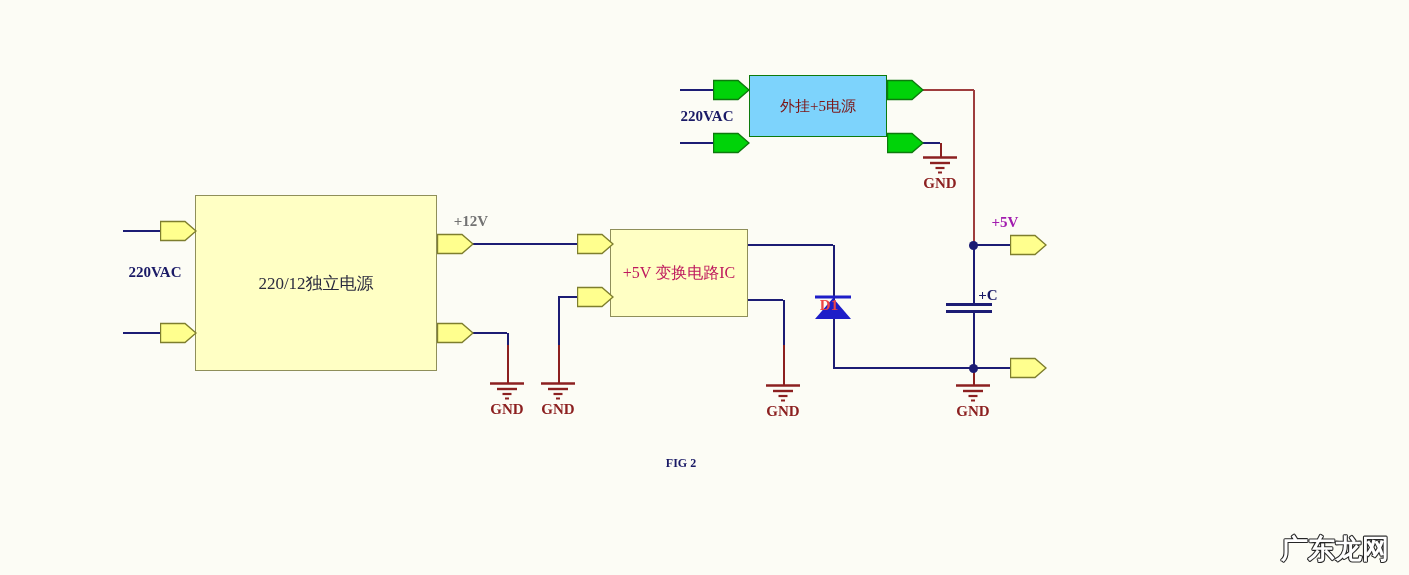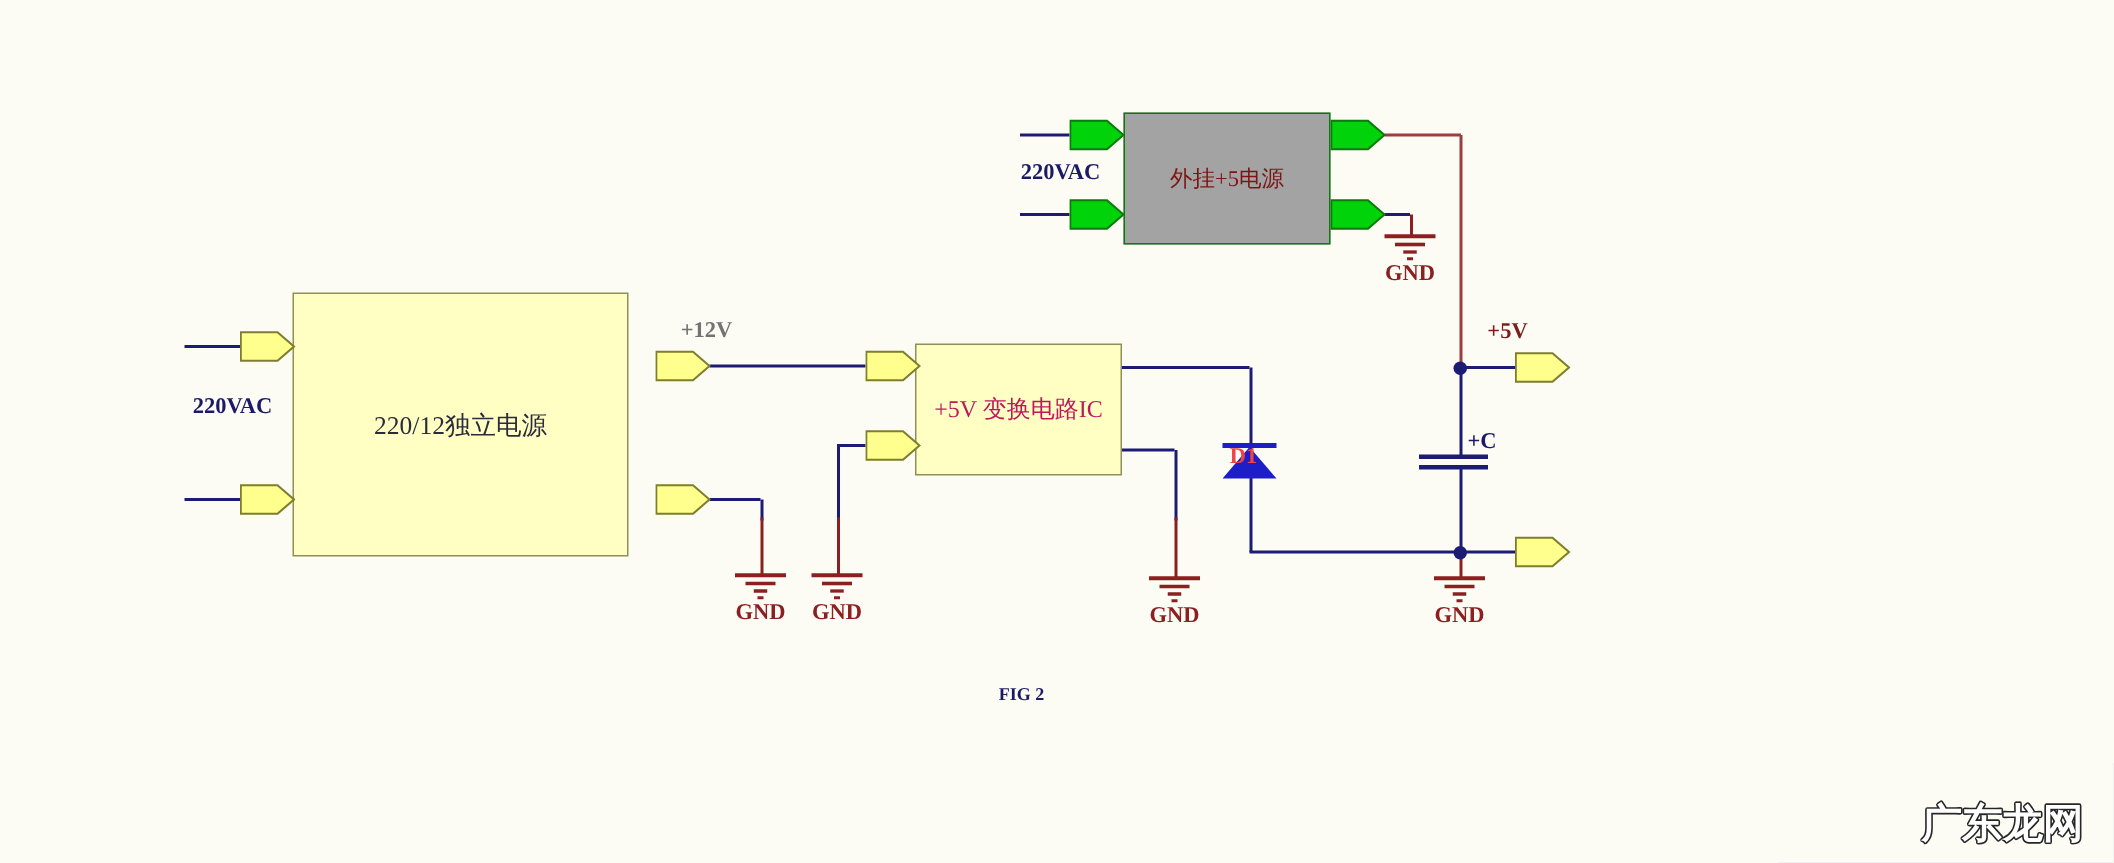--- a/index.html
+++ b/index.html
@@ -61,24 +61,24 @@
     <div class="abs" style="left: 680px; top: 89px; width: 33px; height: 2px; background: rgb(28, 28, 116);"></div>
     <div class="abs" style="left: 680px; top: 142px; width: 33px; height: 2px; background: rgb(28, 28, 116);"></div>
     <div class="abs" style="left: 923px; top: 142px; width: 17px; height: 2px; background: rgb(28, 28, 116);"></div>
     <div class="abs" style="left: 923px; top: 89px; width: 51px; height: 2px; background: rgb(158, 61, 61);"></div>
     <div class="abs" style="left: 973px; top: 90px; width: 2px; height: 155px; background: rgb(158, 61, 61);"></div>
     <div class="abs" style="left: 507px; top: 345px; width: 2px; height: 39px; background: rgb(140, 32, 32);"></div>
     <div class="abs" style="left: 558px; top: 345px; width: 2px; height: 39px; background: rgb(140, 32, 32);"></div>
     <div class="abs" style="left: 783px; top: 345px; width: 2px; height: 41px; background: rgb(140, 32, 32);"></div>
     <div class="abs" style="left: 973px; top: 368px; width: 2px; height: 18px; background: rgb(140, 32, 32);"></div>
     <div class="abs" style="left: 940px; top: 143px; width: 2px; height: 15px; background: rgb(140, 32, 32);"></div>
-    <div class="abs block" style="left: 749px; top: 75px; width: 138px; height: 88px; background: #a3a3a3; border: 1px solid rgb(13, 122, 13); color: rgb(124, 20, 20); font-size: 15px; row-gap: 0px;">
+    <div class="abs block" style="left: 749px; top: 75px; width: 138px; height: 62px; background: #7dd3fc; border: 1px solid rgb(13, 122, 13); color: rgb(124, 20, 20); font-size: 15px; row-gap: 0px;">
       <span>外挂+5电源</span>
     </div>
-    <div class="abs block" style="left: 195px; top: 195px; width: 224px; height: 176px; background: rgb(255, 255, 196); border: 1px solid rgb(143, 143, 90); color: rgb(43, 43, 62); font-size: 17px; row-gap: 0px;">
+    <div class="abs block" style="left: 195px; top: 195px; width: 242px; height: 176px; background: rgb(255, 255, 196); border: 1px solid rgb(143, 143, 90); color: rgb(43, 43, 62); font-size: 17px; row-gap: 0px;">
       <span>220/12独立电源</span>
     </div>
     <div class="abs block" style="left: 610px; top: 229px; width: 138px; height: 88px; background: rgb(255, 255, 196); border: 1px solid rgb(143, 143, 90); color: #be185d; font-size: 16px; row-gap: 0px;">
       <span>+5V 变换电路IC</span>
     </div>
     <svg width="37" height="22" style="position: absolute; left: 160px; top: 220px;">
       <polygon points="0.5,1.5 25,1.5 36,11 25,20.5 0.5,20.5" fill="#ffff8e" stroke="#7e7e2e" stroke-width="1.4"></polygon>
     </svg>
     <svg width="37" height="22" style="position: absolute; left: 160px; top: 322px;">
       <polygon points="0.5,1.5 25,1.5 36,11 25,20.5 0.5,20.5" fill="#ffff8e" stroke="#7e7e2e" stroke-width="1.4"></polygon>
@@ -152,16 +152,16 @@
     <div class="abs" style="left: 973px; top: 411px; transform: translate(-50%, -50%); color: rgb(140, 32, 32); font-weight: bold; font-size: 15px;">GND</div>
     <svg width="38" height="27" style="position: absolute; left: 814px; top: 294px;">
       <line x1="1" y1="3" x2="37" y2="3" stroke="#1e1ec8" stroke-width="3.2"></line>
       <polygon points="19,4 1,25 37,25" fill="#1e1ec8"></polygon>
     </svg>
     <div class="abs" style="left: 946px; top: 303px; width: 46px; height: 3px; background: rgb(28, 28, 116);"></div>
     <div class="abs" style="left: 946px; top: 310px; width: 46px; height: 3px; background: rgb(28, 28, 116);"></div>
     <div class="abs net-label" style="left: 155px; top: 272px; color: rgb(26, 26, 102);">220VAC</div>
     <div class="abs net-label" style="left: 707px; top: 116px; color: rgb(26, 26, 102);">220VAC</div>
     <div class="abs net-label" style="left: 471px; top: 221px; color: #737373;">+12V</div>
-    <div class="abs net-label" style="left: 1005px; top: 222px; color: #7f1d1d;">+5V</div>
+    <div class="abs net-label" style="left: 1005px; top: 222px; color: #a21caf;">+5V</div>
     <div class="abs net-label" style="left: 829px; top: 305px; color: #ef4444;">D1</div>
     <div class="abs net-label" style="left: 988px; top: 295px; color: rgb(26, 26, 102);">+C</div>
   </div>
 
 </body></html>

